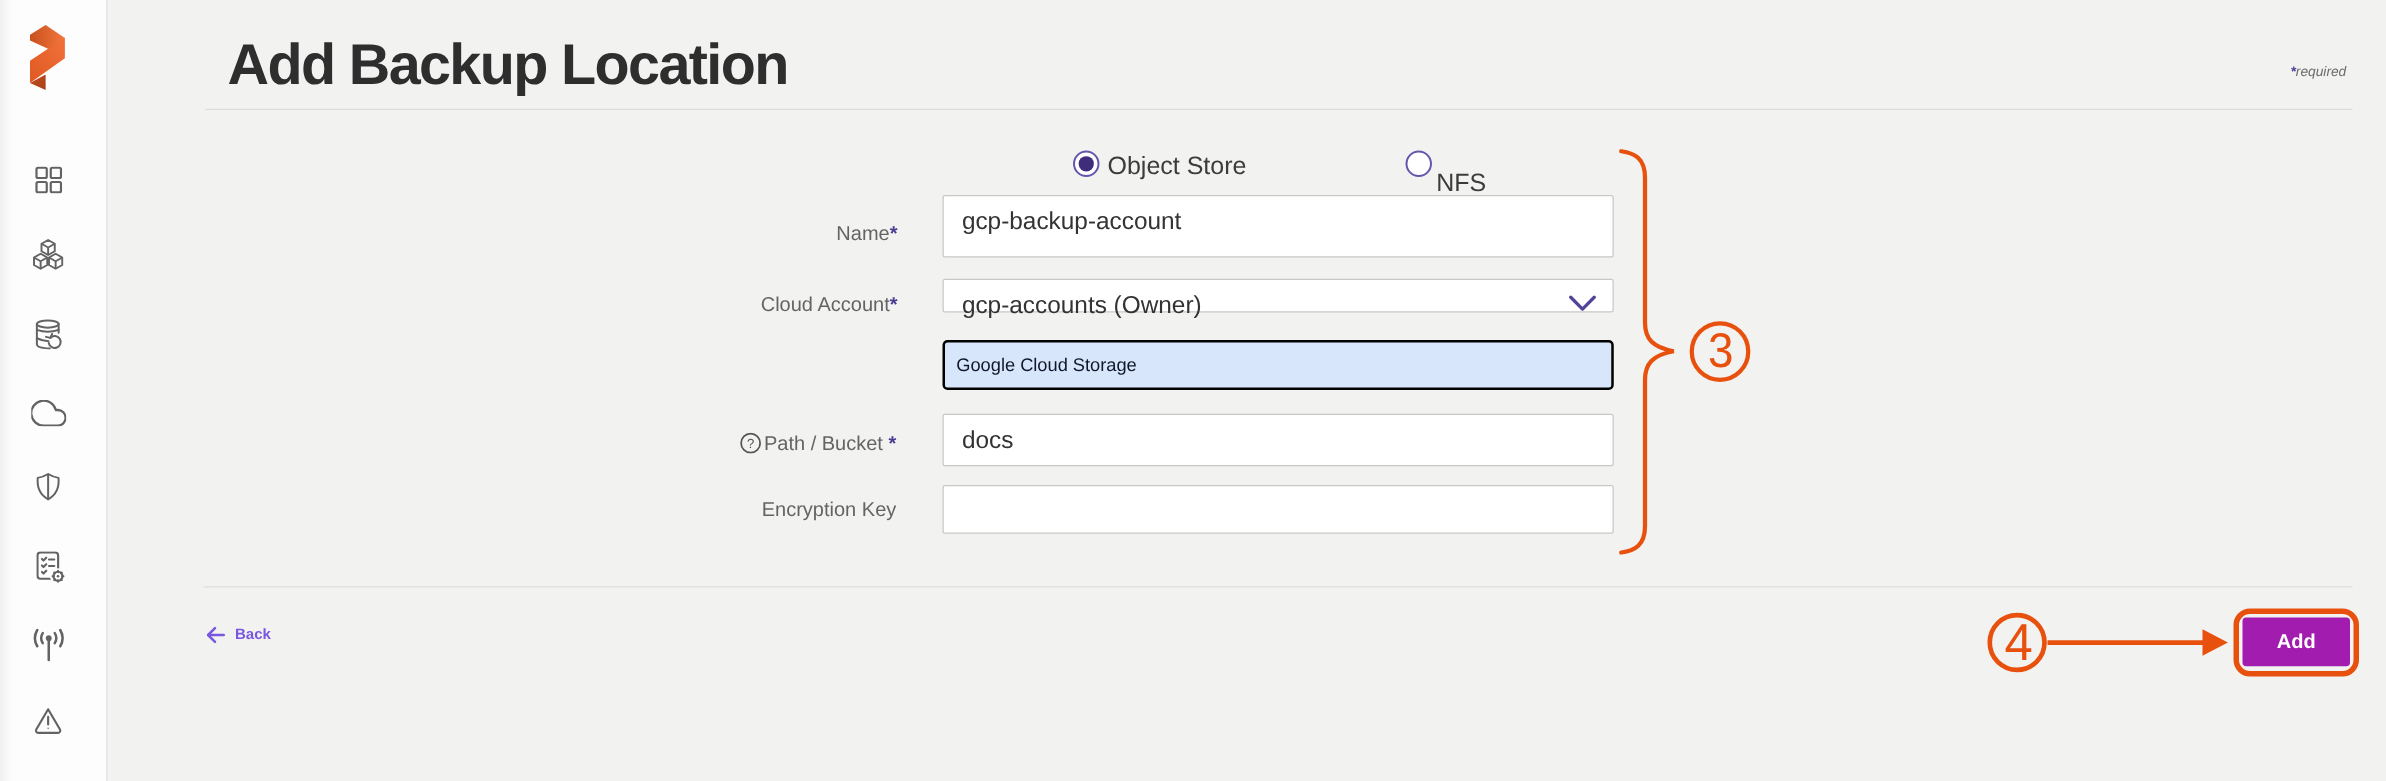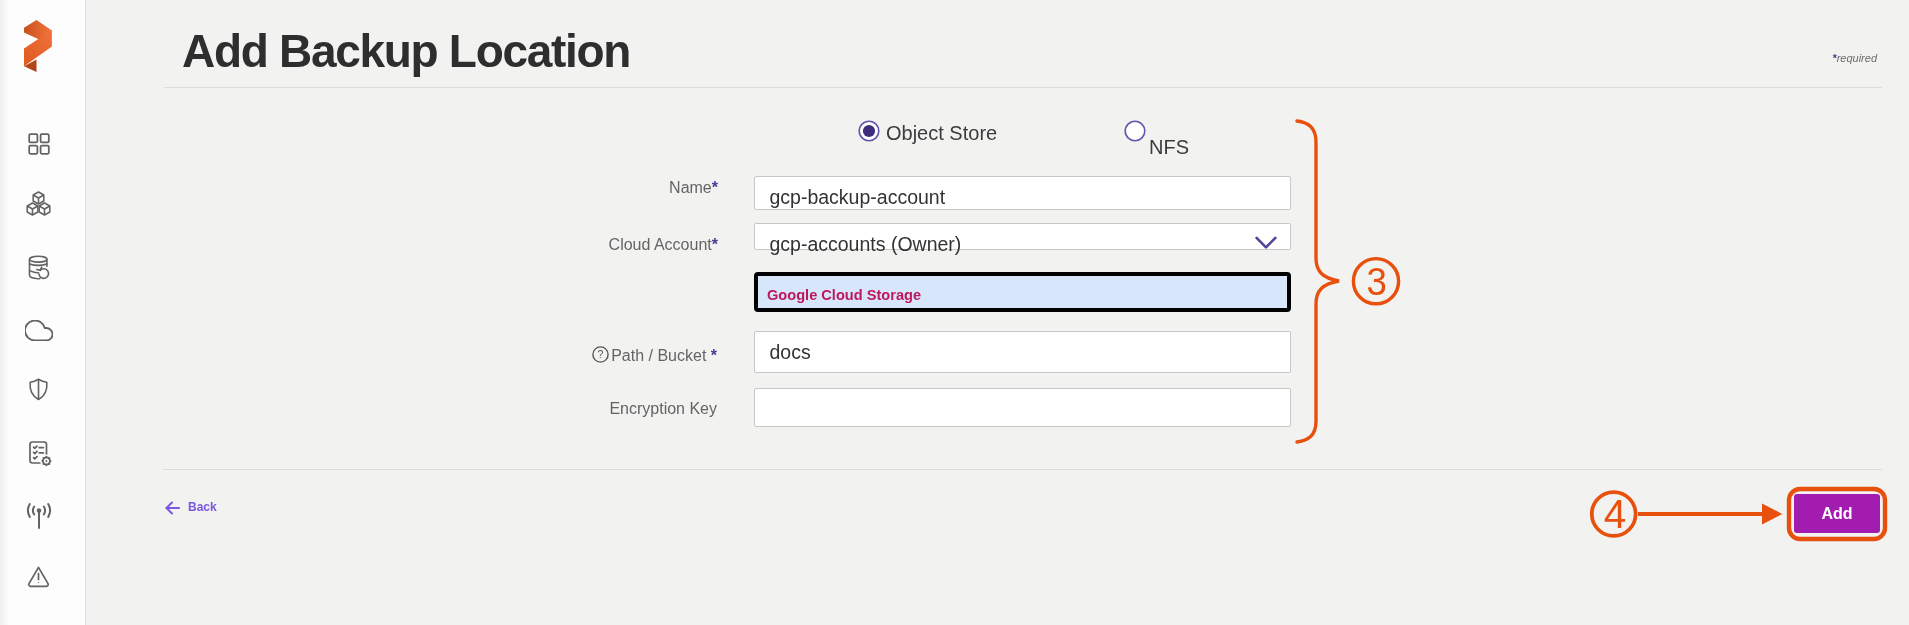--- a/index.html
+++ b/index.html
@@ -9,21 +9,21 @@
   .sidebar { position:absolute; left:0; top:0; width:86px; height:625px; background:linear-gradient(to right, #F0F0EF 0px, #FDFDFD 10px, #FDFDFD 100%); border-right:1px solid #E2E2E1; }
   .icon { position:absolute; }
   .title { position:absolute; left:182px; top:24px; font-size:46px; font-weight:bold; color:#2E2E2E; letter-spacing:-1.3px; }
   .required { position:absolute; right:32px; top:52px; font-size:11px; color:#6B6B6B;font-style:italic; }
   .required b { color:#4B3B92; font-weight:bold; }
   .hr { position:absolute; height:1px; background:#DDDDDC; }
   .label { position:absolute; font-size:16px; color:#646464; text-align:center; }
   .label .ast { color:#4B3B92; font-weight:bold; }
   .input { position:absolute; background:#fff; border:1px solid #C7C7C6; border-radius:2px; font-size:19.5px; color:#333; line-height:40px; padding-left:14.5px; }
   .radio-label { position:absolute; font-size:20px; color:#3C3C3C; }
-  .gcs { position:absolute; background:#D8E6FC; border:4px solid #000000; border-radius:4px; font-size:14.6px; color:#be185d;font-weight:bold; }
+  .gcs { position:absolute; background:#D8E6FC; border:2px solid #000000; border-radius:4px; font-size:14.6px; color:#0f172a; }
   .back { position:absolute; left:163px; top:499px; font-size:12px; font-weight:bold; color:#7A57DF; }
   .btn { position:absolute; left:1794px; top:494px; width:86px; height:39px; background:#a21caf; border-radius:3px; color:#fff; font-size:16px; font-weight:bold; text-align:center; line-height:39px; }
   svg { display:block; }
   .overlay { position:absolute; left:0; top:0; pointer-events:none; }
 </style>
 </head>
 <body>
 
 <div class="sidebar">
 
@@ -138,21 +138,21 @@
   <circle cx="11" cy="11" r="9.8" fill="#fff" stroke="#6456AC" stroke-width="1.6"></circle>
   <circle cx="11" cy="11" r="6.1" fill="#3F2D7B"></circle>
 </svg>
 <div class="radio-label" style="left:886px; top:122px;">Object Store</div>
 <svg class="abs" style="left:1124px; top:120px" width="22" height="22" viewBox="0 0 22 22">
   <circle cx="11" cy="11" r="9.8" fill="#fff" stroke="#6456AC" stroke-width="1.6"></circle>
 </svg>
 <div class="radio-label" style="left:1149px; top:136px;">NFS</div>
 
 <div class="label" style="right:1191px; top:179px;">Name<span class="ast">*</span></div>
-<div class="input" style="left:754px; top:176px; width:537px; height:34px;">gcp-backup-account</div>
+<div class="input" style="left:754px; top:156px; width:537px; height:50px;">gcp-backup-account</div>
 
 <div class="label" style="right:1191px; top:235.5px;">Cloud Account<span class="ast">*</span></div>
 <div class="input" style="left:754px; top:223px; width:537px; height:27px;">gcp-accounts (Owner)</div>
 <svg class="abs" style="left:1255px; top:236px" width="22" height="14" viewBox="0 0 22 14" fill="none" stroke="#53439B" stroke-width="2.6" stroke-linecap="round" stroke-linejoin="round">
   <polyline points="1.6,1.8 11,11.3 20.4,1.8"></polyline>
 </svg>
 
 <div class="gcs" style="left:754px; top:272px; width:537px; height:40px; line-height:38px; padding-left:9px;">Google Cloud Storage</div>
 
 <svg class="abs" style="left:592px; top:346px" width="17" height="17" viewBox="0 0 17 17" fill="none">

